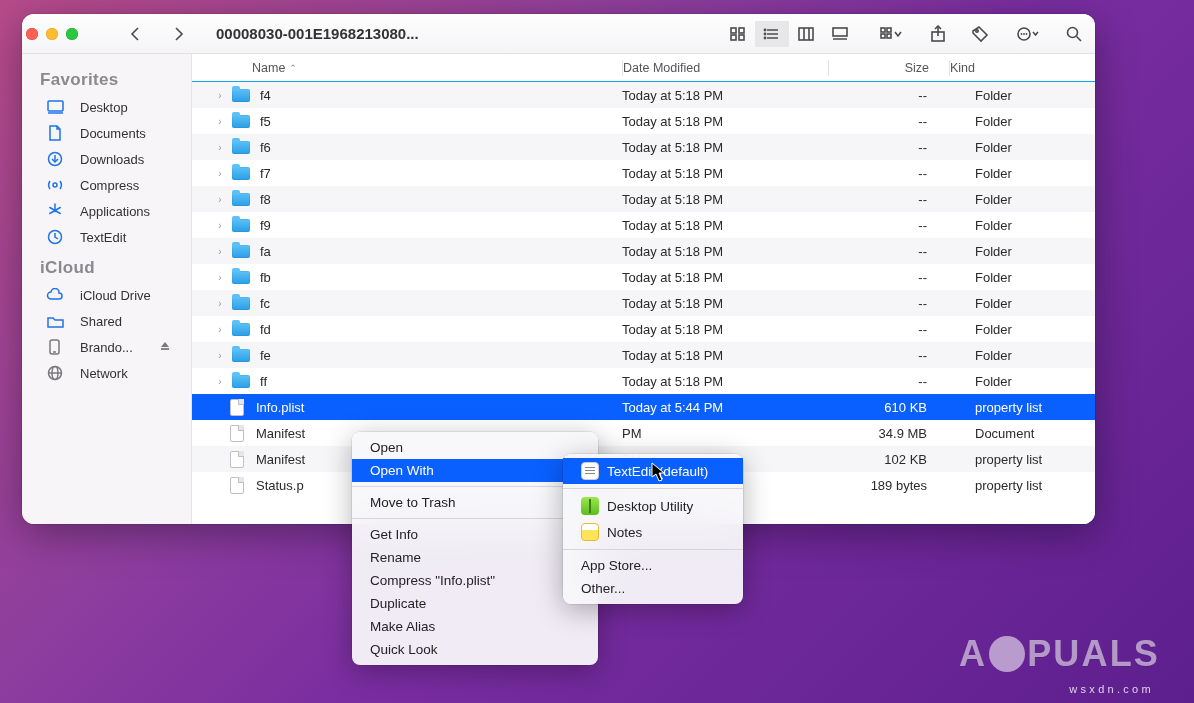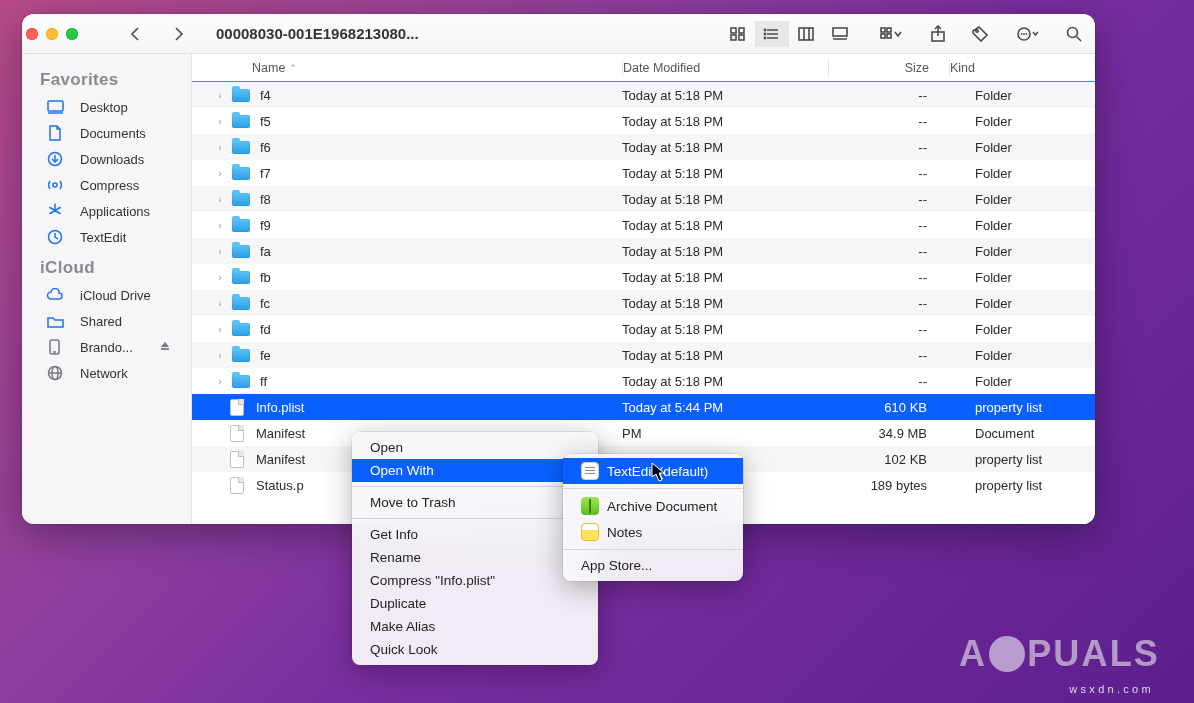--- a/index.html
+++ b/index.html
@@ -519,28 +519,29 @@
 </div>
 
 <div class="context-menu" style="left:563px; top:454px; min-width:180px;">
   <div class="menu-item highlight">
     <span class="app-ic app-textedit"></span>
     <span>TextEdit (default)</span>
   </div>
   <div class="menu-sep"></div>
   <div class="menu-item">
     <span class="app-ic app-archive"></span>
-    <span>Archive Document</span>
+    <span>Desktop Utility</span>
   </div>
   <div class="menu-item">
     <span class="app-ic app-notes"></span>
     <span>Notes</span>
   </div>
   <div class="menu-sep"></div>
   <div class="menu-item">App Store...</div>
+  <div class="menu-item">Other...</div>
 </div>
 
 <svg class="cursor" style="left:651px; top:462px;" viewBox="0 0 16 22">
   <path d="M1 1 L1 15 L5 12 L8 19 L11 18 L8 11 L13 11 Z" fill="#000" stroke="#fff" stroke-width="1"></path>
 </svg>
 
 <div class="watermark">
   <span>A</span>
   <span class="head"></span>
   <span>PUALS</span>

